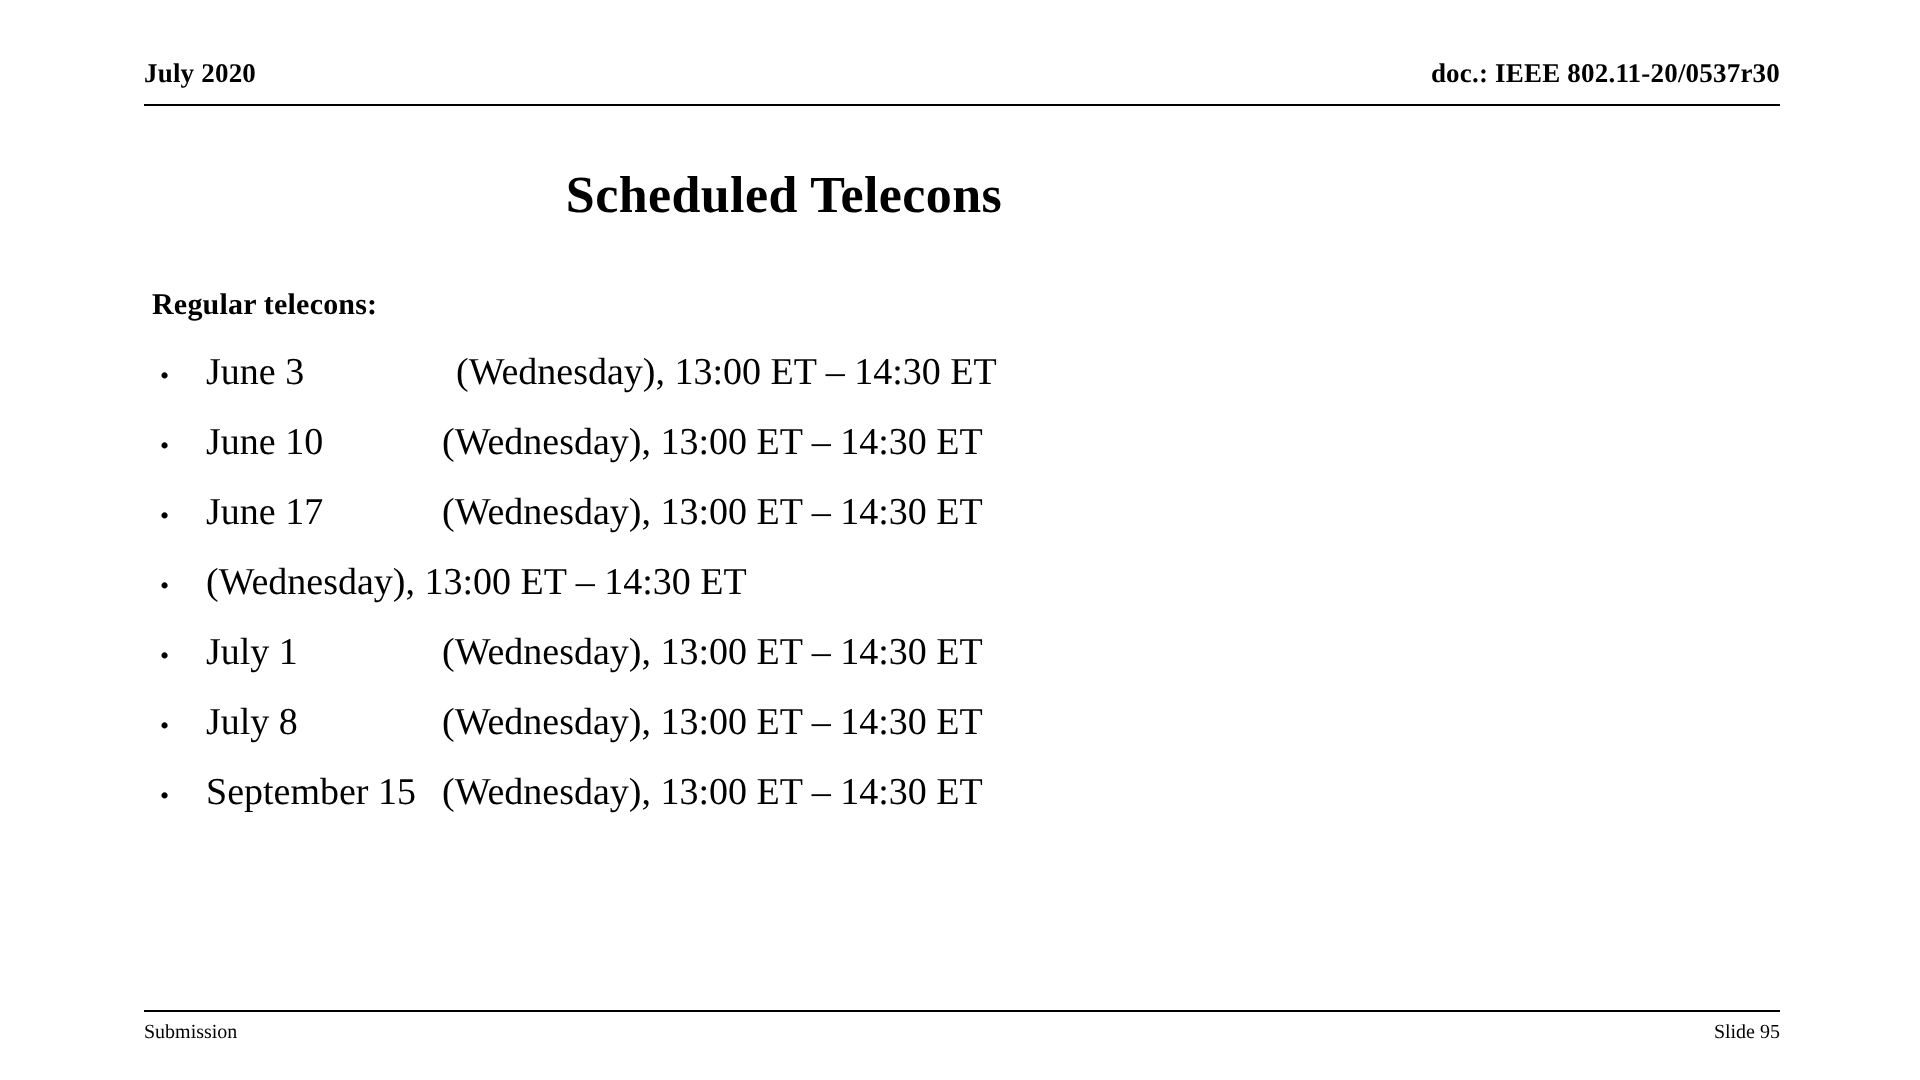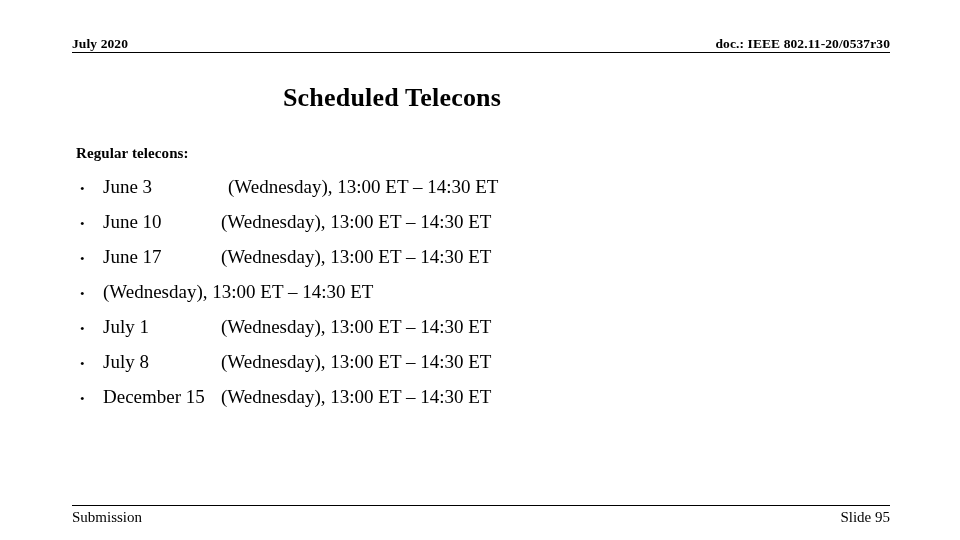--- a/index.html
+++ b/index.html
@@ -26,21 +26,21 @@
 
   
   .header {
     position: absolute;
     left: 72px;
     top: 28px;
     width: 818px;
     height: 24px;
     border-bottom: 1.6px solid #000000;
     display: flex;
-    align-items: flex-end;
+    align-items: flex-start;
     justify-content: space-between;
   }
   .header-left,
   .header-right {
     font-size: 13.5px;
     font-weight: bold;
     line-height: 17px;
     white-space: nowrap;
     letter-spacing: 0.1px;
   }
@@ -111,21 +111,21 @@
   
   .footer {
     position: absolute;
     left: 72px;
     top: 505px;
     width: 818px;
     border-top: 1.3px solid #000000;
     padding-top: 4px;
     display: flex;
     align-items: flex-start;
-    font-size: 15px;
+    font-size: 10px;
     line-height: 14px;
   }
   .footer-left {
     flex: 1 1 0;
     text-align: left;
     white-space: nowrap;
   }
   .footer-center {
     flex: 0 0 auto;
     text-align: right;
@@ -177,21 +177,21 @@
         <span class="date-cell">July 1</span>
         <span class="detail-cell">(Wednesday), 13:00 ET – 14:30 ET</span>
       </li>
       <li class="telecon-row">
         <span class="bullet-cell">•</span>
         <span class="date-cell">July 8</span>
         <span class="detail-cell">(Wednesday), 13:00 ET – 14:30 ET</span>
       </li>
       <li class="telecon-row">
         <span class="bullet-cell">•</span>
-        <span class="date-cell">December 15</span>
+        <span class="date-cell">September 15</span>
         <span class="detail-cell">(Wednesday), 13:00 ET – 14:30 ET</span>
       </li>
     </ul>
   </div>
 
   <div class="footer">
     <div class="footer-left">Submission</div>
     <div class="footer-center">Slide 95</div>
   </div>
 

